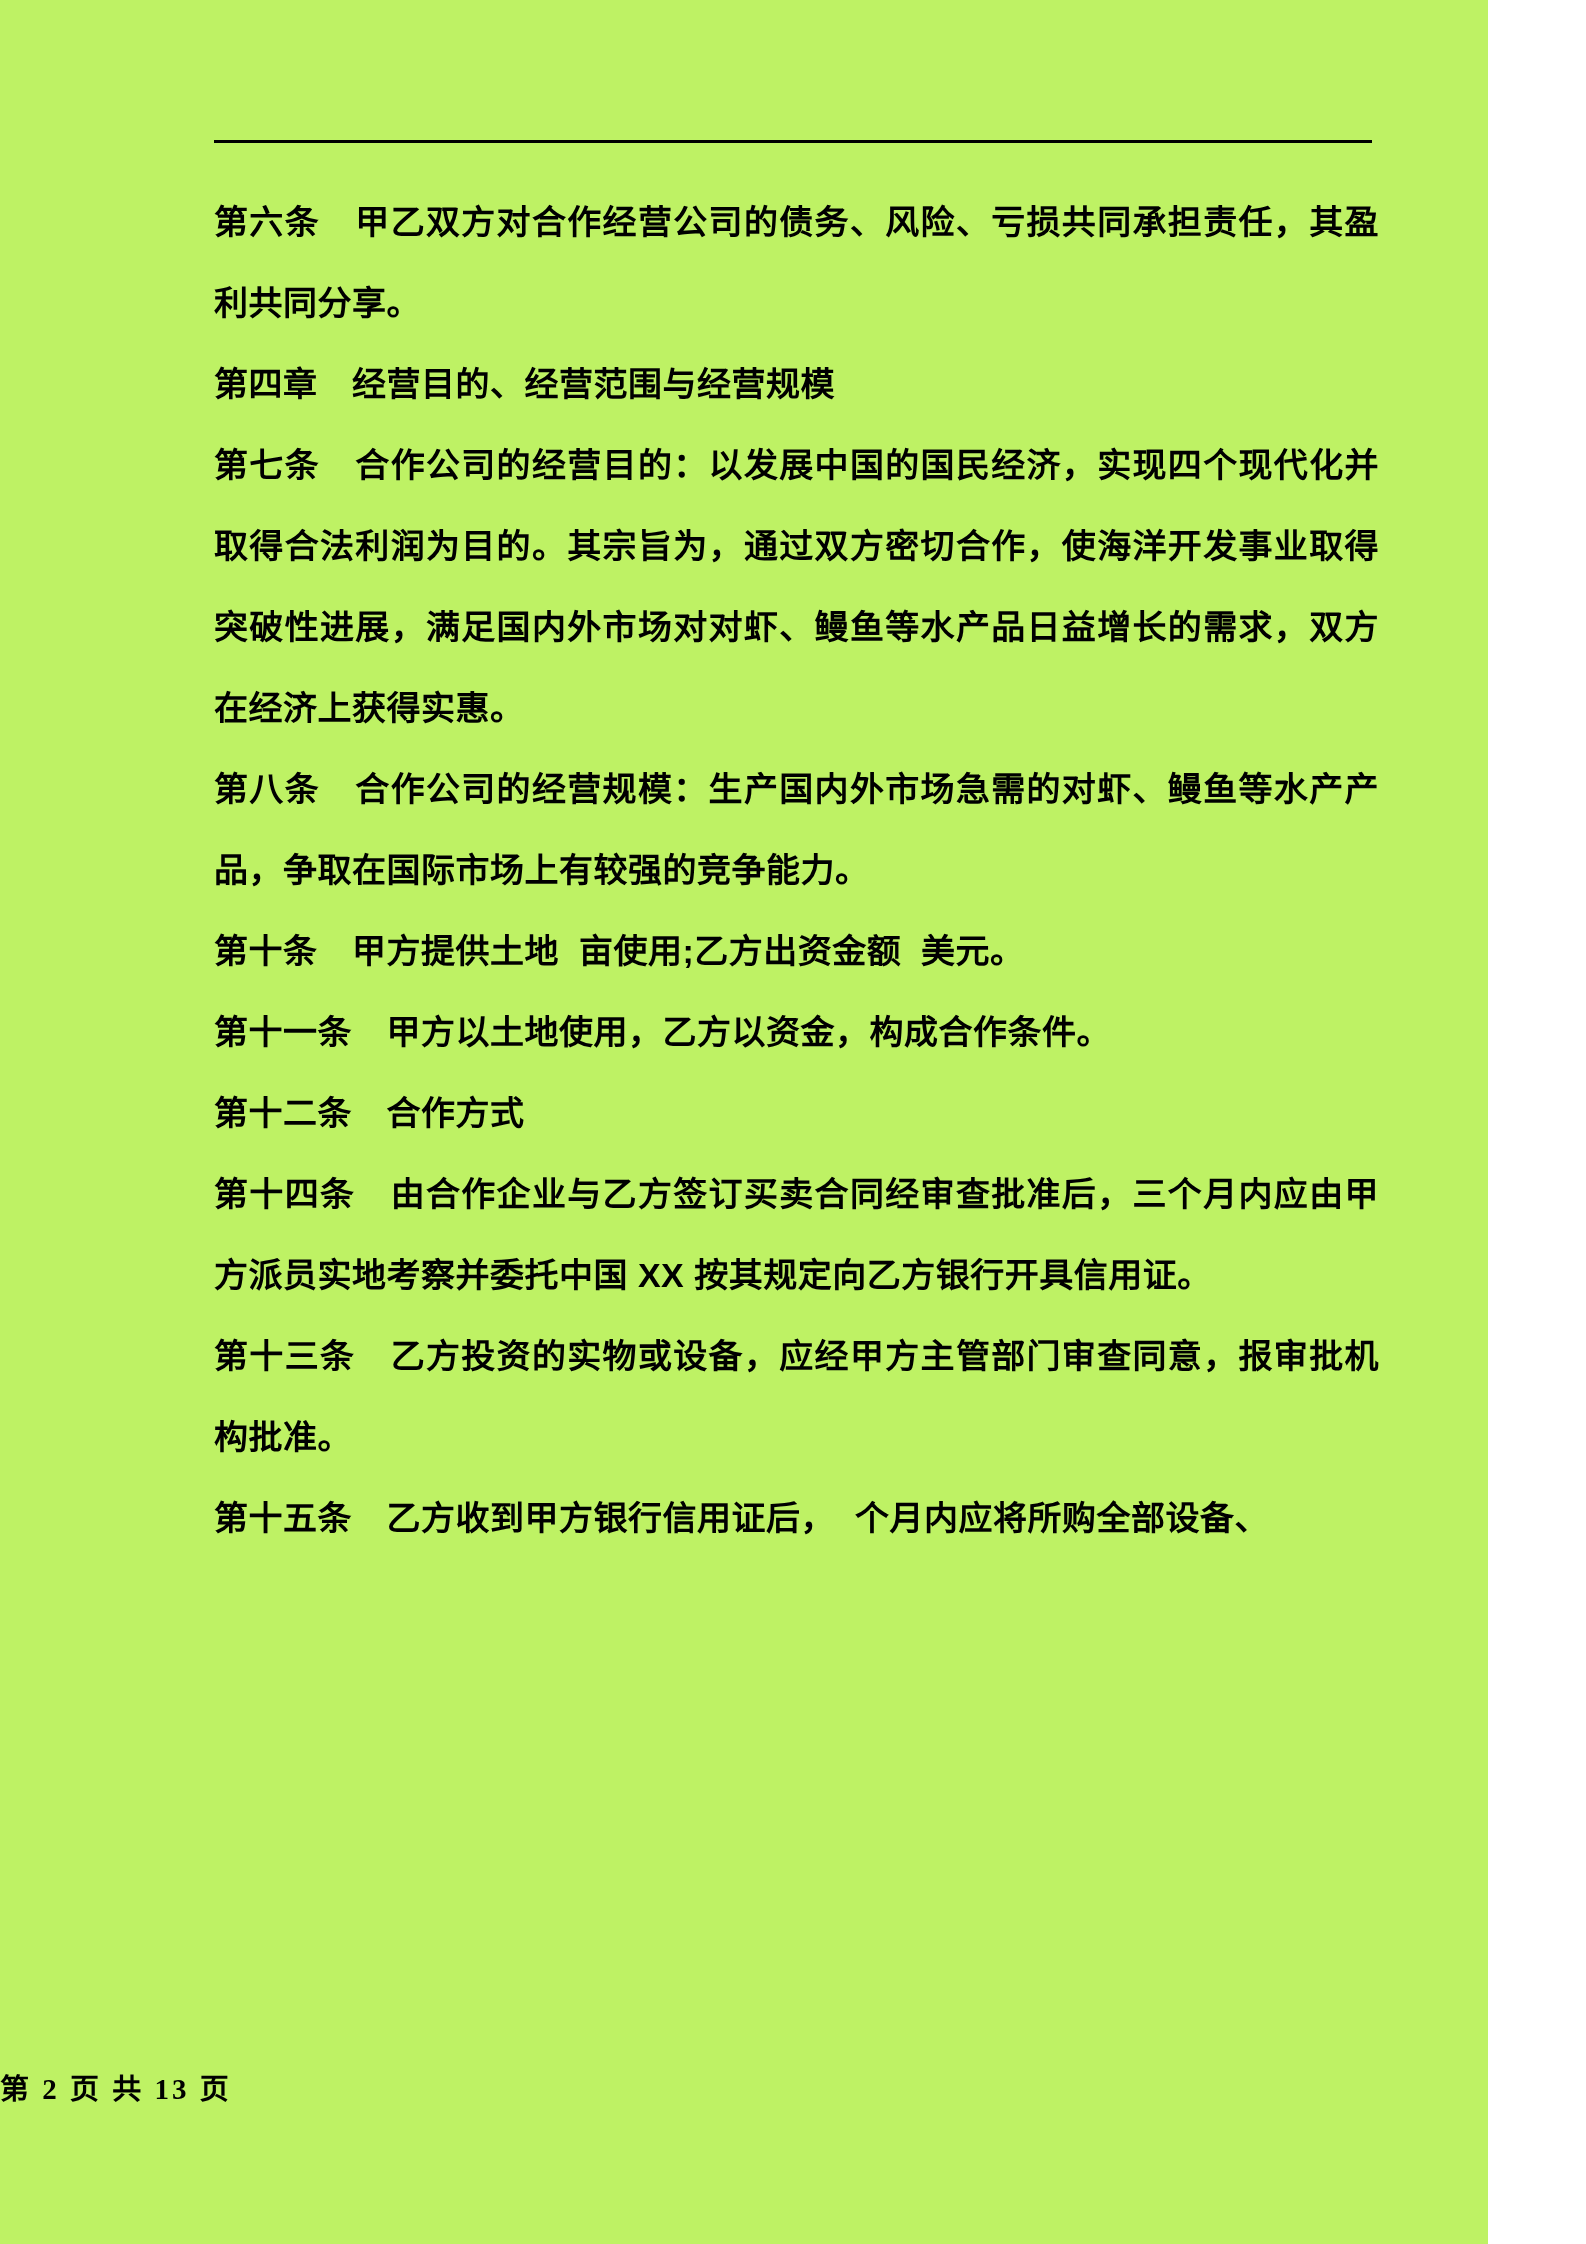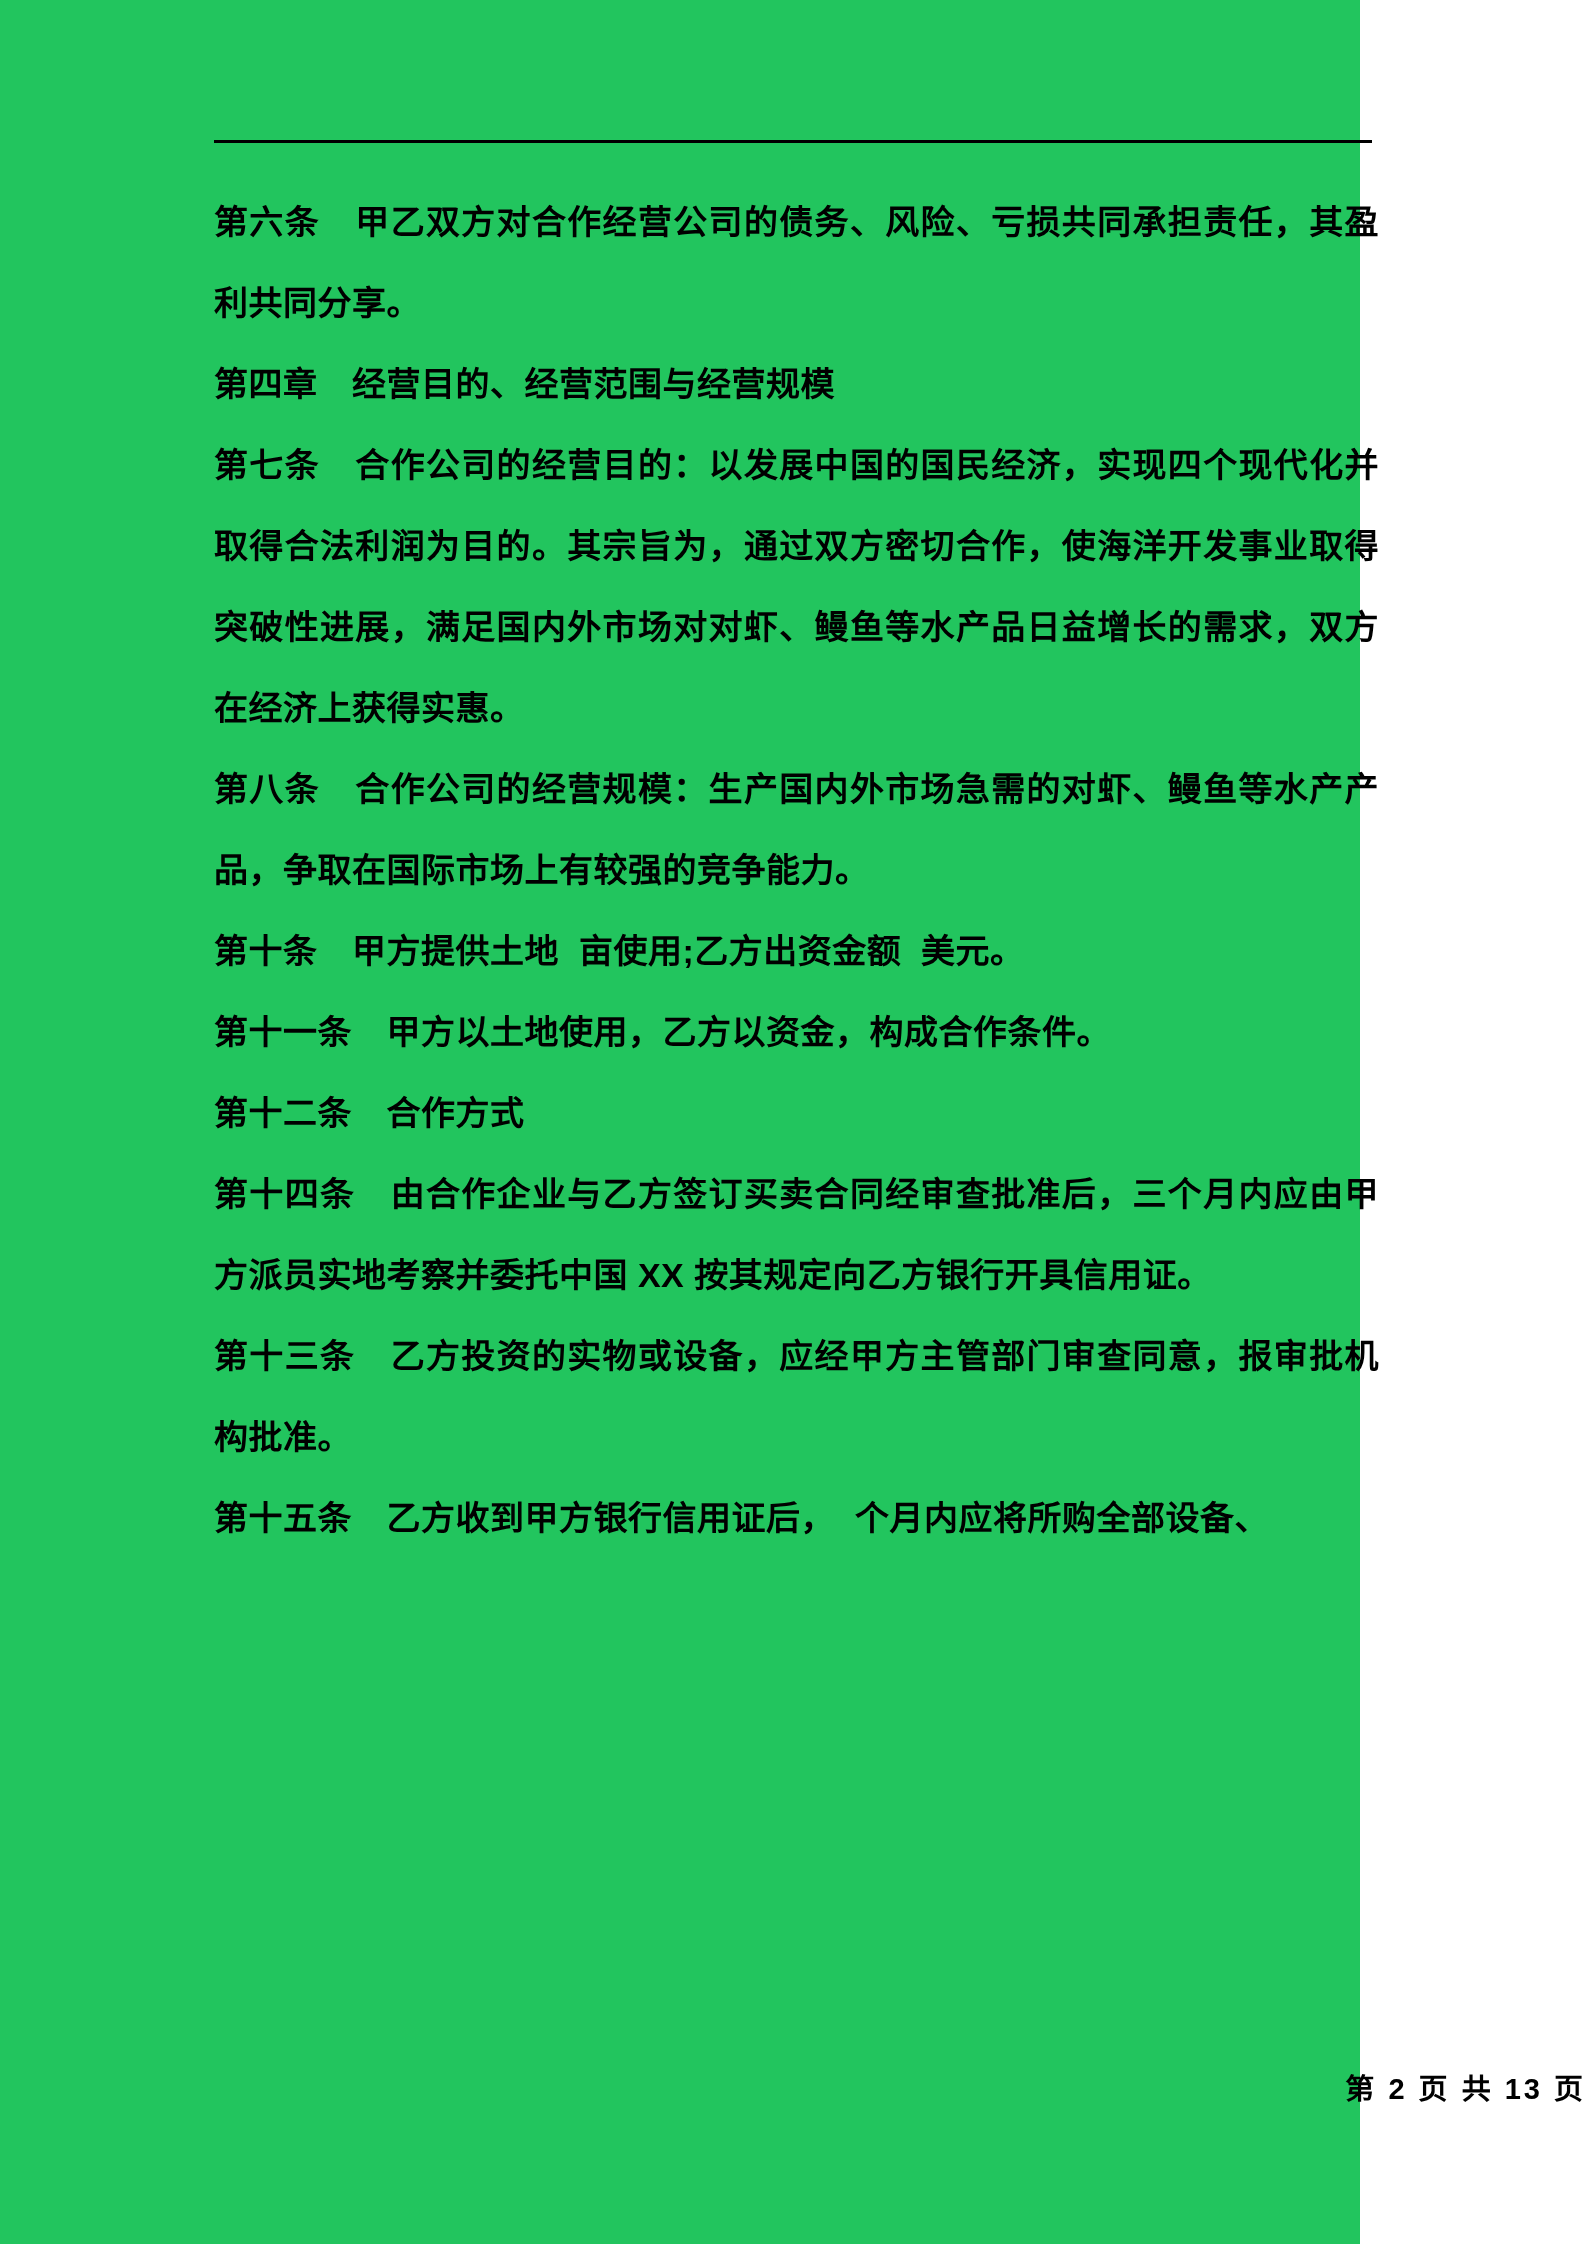--- a/index.html
+++ b/index.html
@@ -9,25 +9,25 @@
   }
   body {
     width: 1586px;
     height: 2244px;
     font-family: "Liberation Sans", "DejaVu Sans", sans-serif;
     color: #000000;
     position: relative;
   }
   .page {
     box-sizing: border-box;
-    width: 1360px;
+    width: 1488px;
     height: 2244px;
     padding: 4px;
     position: relative;
-    background: #22c55e;
+    background: #bef264;
   }
   .header-rule {
     position: absolute;
     left: 214px;
     top: 140px;
     width: 1158px;
     height: 3px;
     background: #000000;
   }
   .content {
@@ -44,24 +44,25 @@
     margin: 0 0 0 0;
     text-align: justify;
     text-justify: inter-ideograph;
     white-space: pre-wrap;
   }
   .footer {
     position: absolute;
     left: 0;
     top: 2065px;
     width: 1586px;
-    text-align: right;
+    text-align: left;
     font-size: 29px;
     font-weight: bold;
     letter-spacing: 3px;
+    font-family: Liberation Serif, serif;
   }
 </style>
 </head>
 <body>
 
 <div class="page">
 
   <div class="header-rule"></div>
 
   <div class="content">

